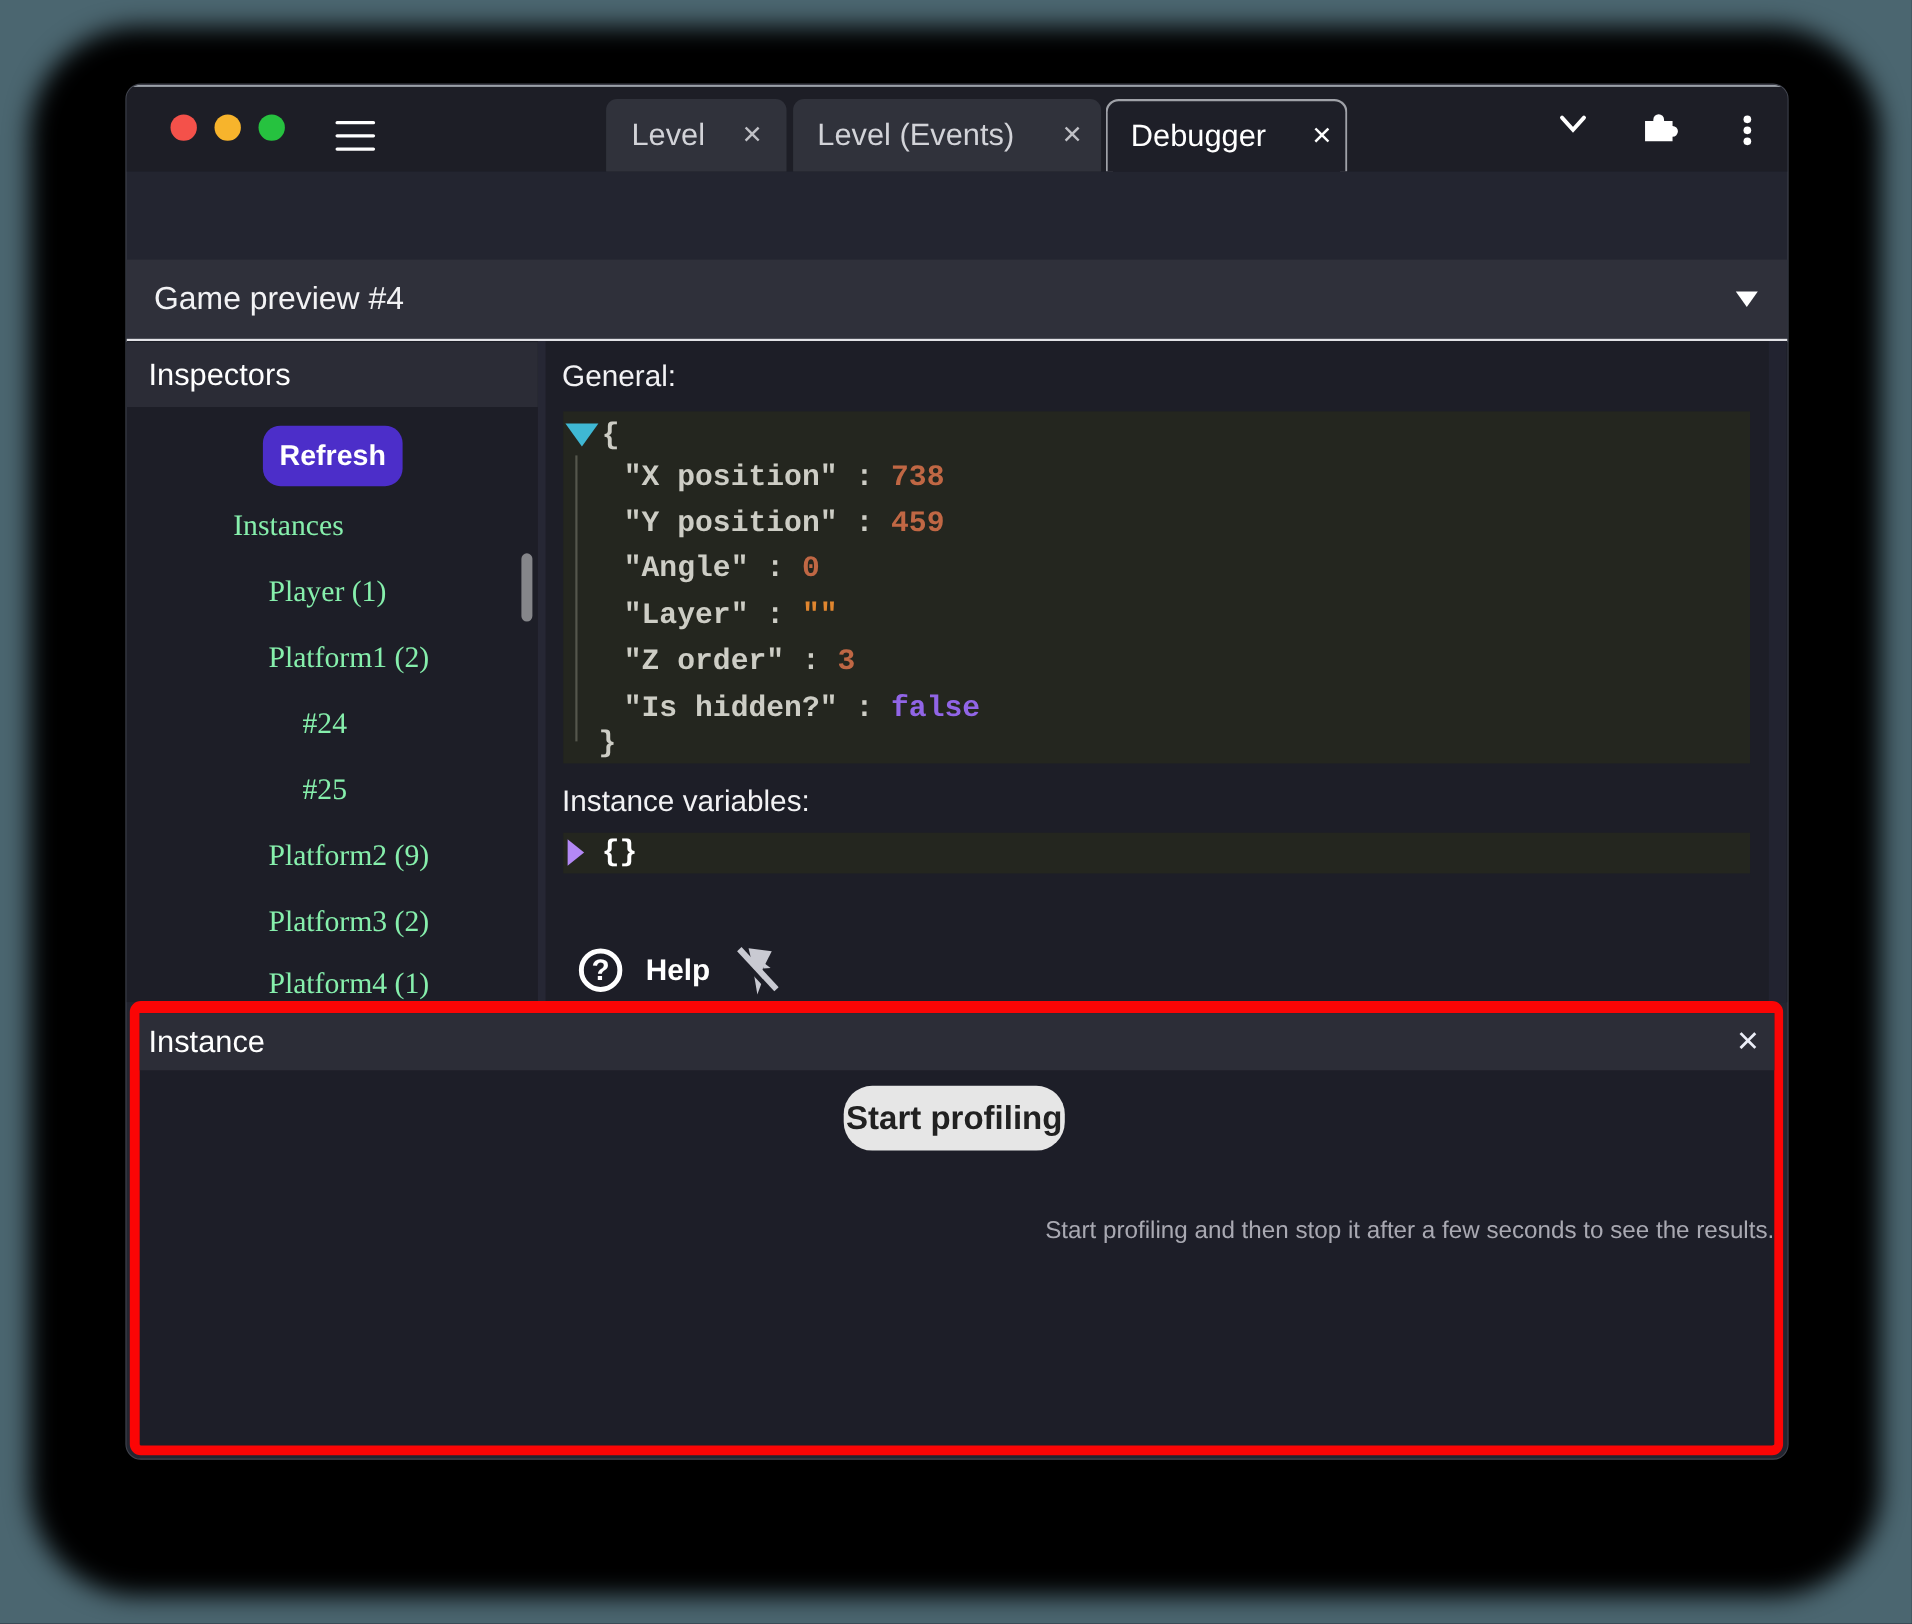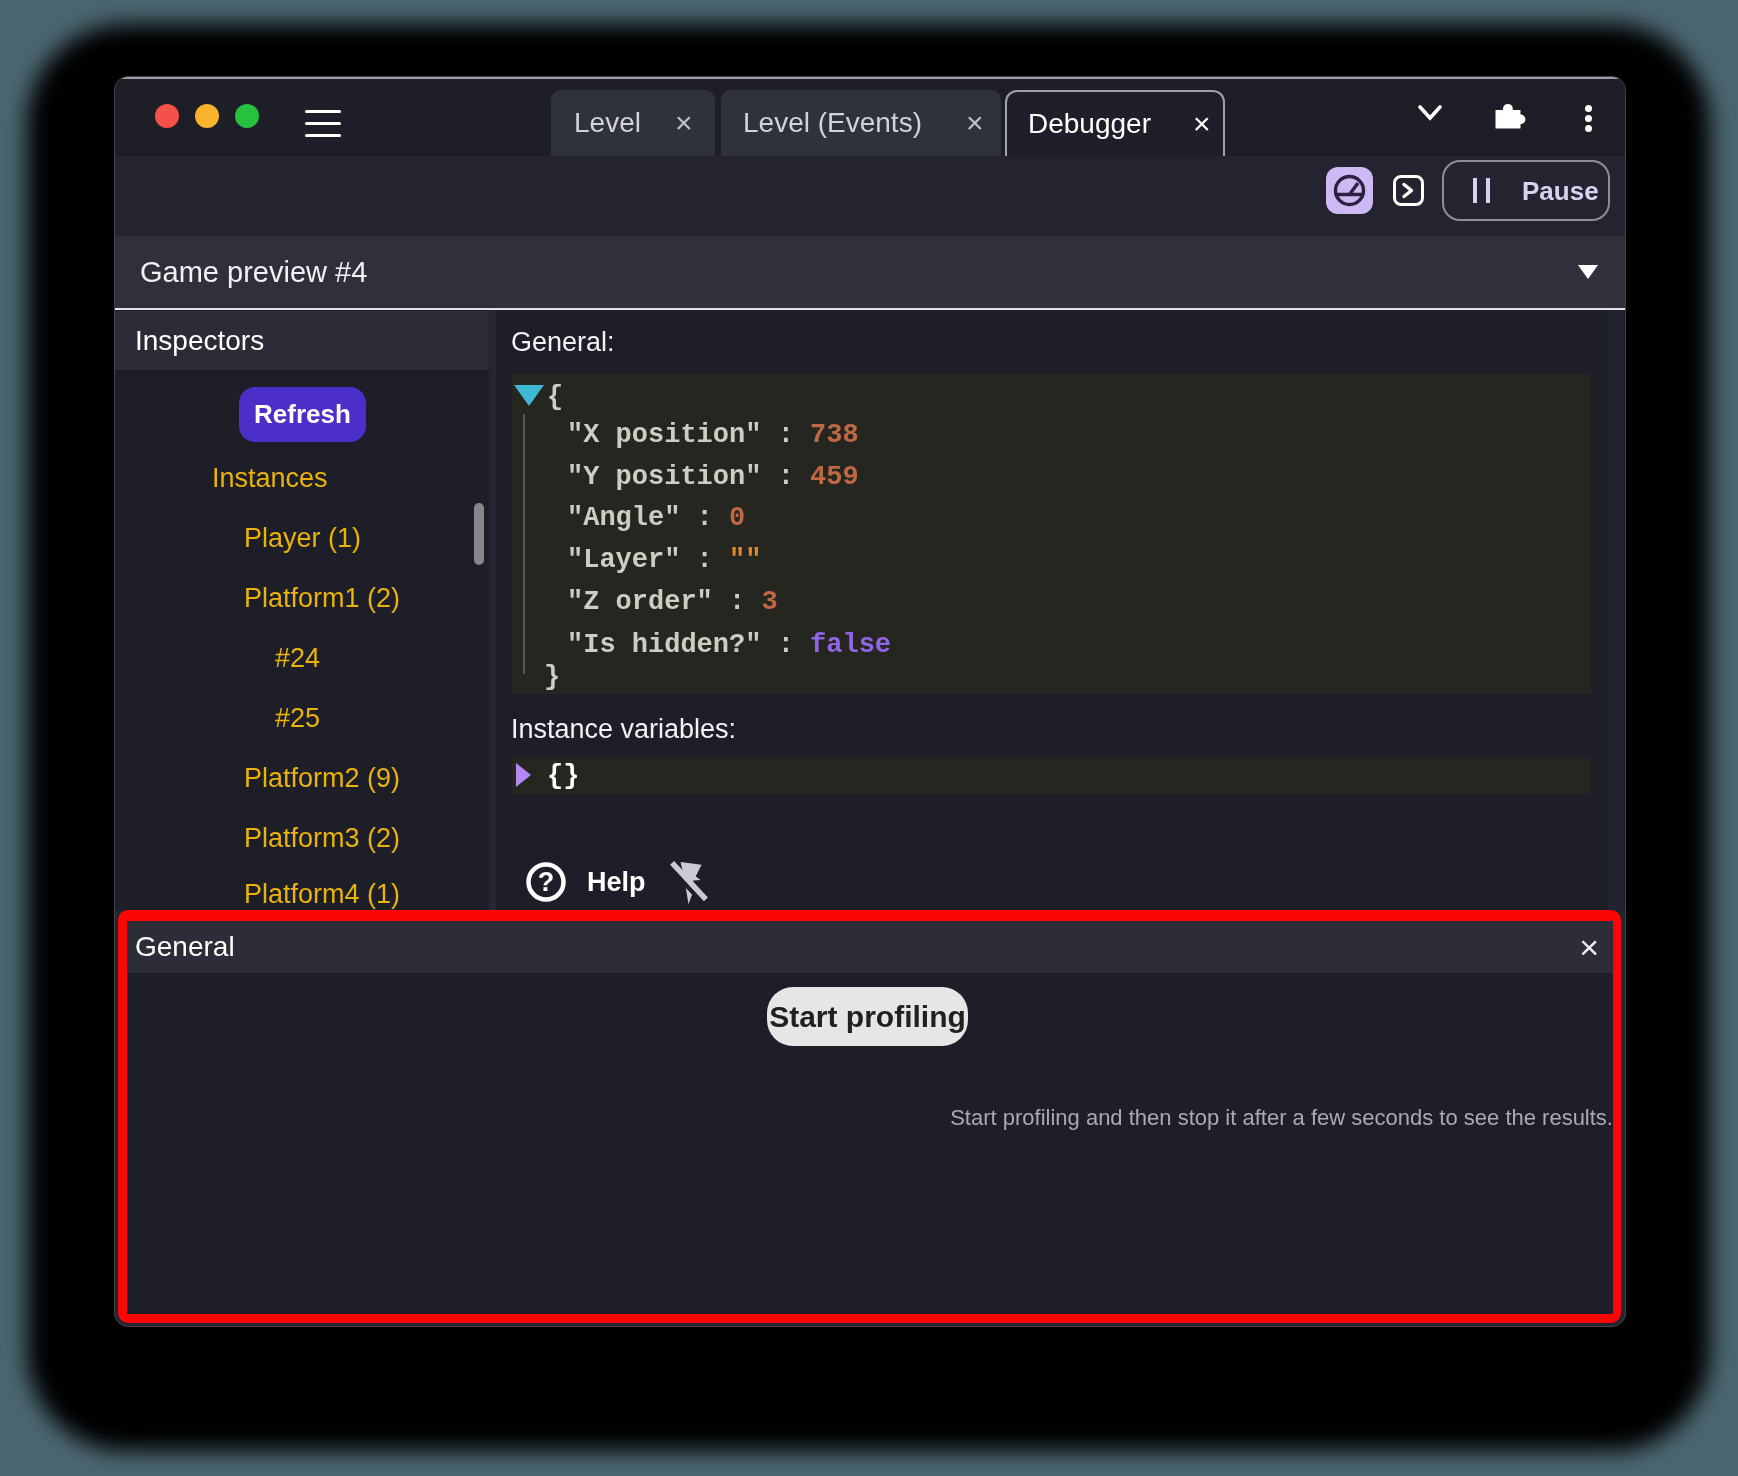--- a/index.html
+++ b/index.html
@@ -45,21 +45,21 @@
 
   
   .content { position:absolute; left:0; top:233px; width:100%; height:601px; background:#1d1e27; }
   .insphead { position:absolute; left:0; top:1px; width:374px; height:59px; background:#2b2c36;
               color:#fff; font-size:28px; }
   .insphead span { position:absolute; left:20px; top:50%; transform:translateY(-50%); }
   .sash { position:absolute; left:374px; top:0; width:7px; height:100%; background:#262734; }
   .refresh { position:absolute; left:124px; top:77px; width:127px; height:55px; border-radius:16px;
              background:#4c2ec9; color:#fff; font-size:26px; font-weight:700;
              display:flex; align-items:center; justify-content:center; }
-  .treeitem { position:absolute; color:#eab308; font-size:27px; transform:translateY(-50%); white-space:nowrap; }
+  .treeitem { position:absolute; color:#86efac; font-size:27px; transform:translateY(-50%); white-space:nowrap;font-family:Liberation Serif, serif; }
   .sbthumb { position:absolute; left:359px; top:193px; width:10px; height:62px; border-radius:5px;
              background:#85868a; }
 
   .rlabel { position:absolute; color:#f2f2f4; font-size:27px; font-weight:500; transform:translateY(-50%); }
   .jsonpanel { position:absolute; left:397px; top:64px; width:1079px; height:320px; background:#24261f; }
   .guide { position:absolute; left:11px; top:40px; width:2px; height:260px; background:#55564c; }
   .cyantri { position:absolute; left:2px; top:11px; width:0; height:0;
              border-left:15px solid transparent; border-right:15px solid transparent;
              border-top:21px solid #3fb8d4; }
   .jline { position:absolute; font-family:"Liberation Mono", monospace; font-size:27px;
@@ -125,39 +125,20 @@
         <path d="M2 3 L12 14 L22 3"></path>
       </svg>
       <svg style="position:absolute; left:1378px; top:22px;" width="34" height="30" viewBox="0 0 34 30" fill="#fff">
         <path d="M2.5 11 L10 11 L10 9.8 A4.9 4.9 0 1 1 19.8 9.8 L19.8 11 L27.5 11 L27.5 15.5 A4.9 4.9 0 1 1 27.5 25.3 L27.5 29.5 L2.5 29.5 Z"></path>
       </svg>
       <div style="position:absolute; left:1470px; top:28px; width:7px; height:7px; border-radius:50%; background:#fff;"></div>
       <div style="position:absolute; left:1470px; top:38px; width:7px; height:7px; border-radius:50%; background:#fff;"></div>
       <div style="position:absolute; left:1470px; top:48px; width:7px; height:7px; border-radius:50%; background:#fff;"></div>
     </div>
 
-    <div class="toolbar">
-      <div class="profbtn">
-        <svg style="position:absolute; left:7px; top:7px;" width="33" height="33" viewBox="0 0 33 33" fill="none" stroke="#2b2140" stroke-width="3.4">
-          <circle cx="16.5" cy="16.5" r="14"></circle>
-          <path d="M3 20.5 L30 20.5"></path>
-          <path d="M16.5 20.5 L25 9"></path>
-        </svg>
-      </div>
-      <div class="consbtn">
-        <svg style="position:absolute; left:4px; top:4px;" width="17" height="17" viewBox="0 0 17 17" fill="none" stroke="#fff" stroke-width="3.4" stroke-linecap="round" stroke-linejoin="round">
-          <path d="M4 2.5 L11.5 8.5 L4 14.5"></path>
-        </svg>
-      </div>
-      <div class="pausebtn">
-        <div class="pbar" style="left:29px;"></div>
-        <div class="pbar" style="left:42px;"></div>
-        <span style="position:absolute; left:78px; top:50%; transform:translateY(-50%); font-size:26px; font-weight:700;">Pause</span>
-      </div>
-    </div>
 
     <div class="preview">
       <span class="t">Game preview #4</span>
       <div class="dropdown"></div>
     </div>
     <div class="sep"></div>
 
     <div class="content">
       <div class="insphead">
         <span>Inspectors</span>
@@ -202,19 +183,19 @@
         <polygon points="10.5,3 31.6,5.8 21.6,25.4 15,22" fill="#c9cad2"></polygon>
         <polygon points="24,16 30.5,21 24,21.5" fill="#c9cad2"></polygon>
         <polygon points="15.4,26.6 25.3,26.6 18.5,45.2" fill="#c9cad2"></polygon>
         <line x1="-1" y1="7.5" x2="32" y2="43" stroke="#1d1e27" stroke-width="4.5"></line>
         <line x1="2.1" y1="3.8" x2="35.9" y2="40.3" stroke="#c9cad2" stroke-width="5.5"></line>
       </svg>
     </div>
 
     <div class="profiler">
       <div class="profhead">
-        <span class="t">General</span>
+        <span class="t">Instance</span>
         <span class="profx">×</span>
       </div>
       <div class="startbtn">Start profiling</div>
       <div class="caption">Start profiling and then stop it after a few seconds to see the results.</div>
     </div>
   </div>
 
 </body></html>

